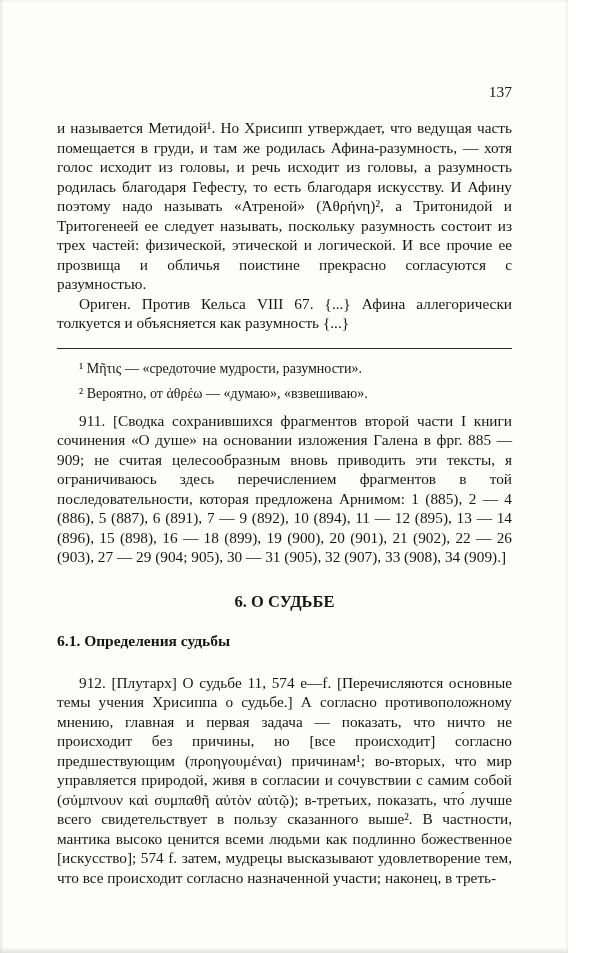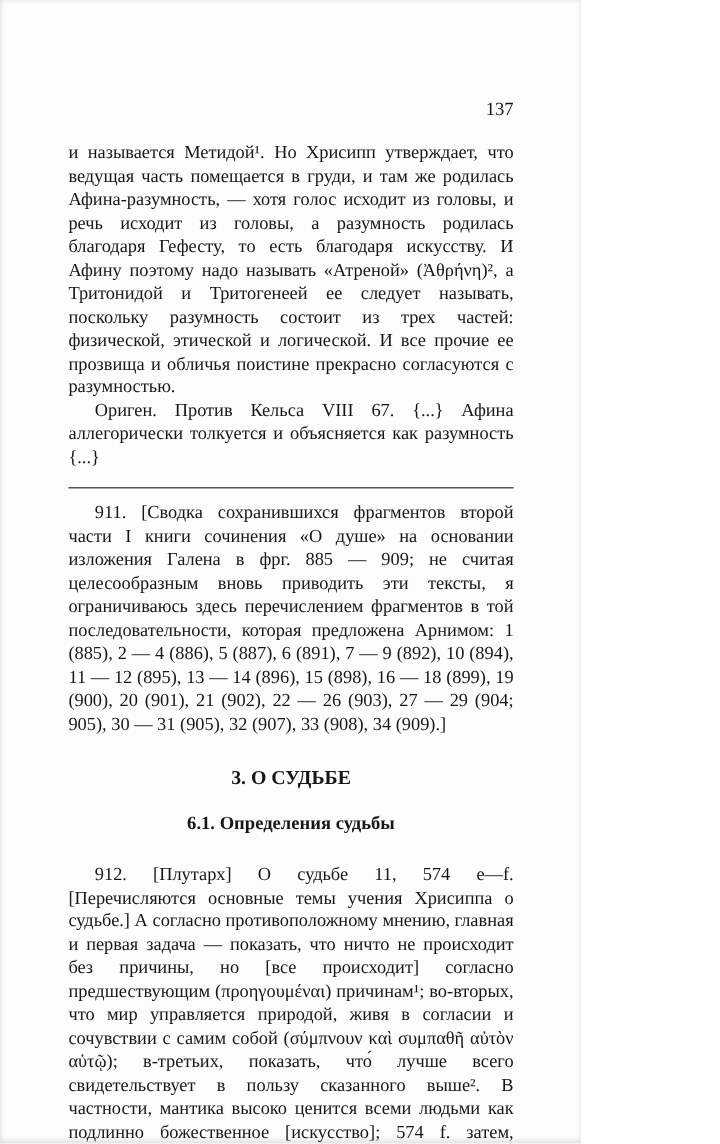--- a/index.html
+++ b/index.html
@@ -2,21 +2,21 @@
 <html><head>
 <meta charset="utf-8">
 <style>
   html, body {
     margin: 0;
     padding: 0;
     background: #ffffff;
   }
   .page {
     position: relative;
-    width: 484px;
+    width: 568px;
     height: 953px;
     box-sizing: border-box;
     background: #fdfdfc;
     color: #161616;
     font-family: "Liberation Serif", "DejaVu Serif", serif;
     padding: 82px 56px 0 57px;
     overflow: hidden;
     box-shadow: inset 0 -3px 4px rgba(0,0,0,0.10), inset 2px 0 3px rgba(0,0,0,0.04), inset 0 2px 2px rgba(0,0,0,0.03);
   }
   .page-number {
@@ -47,42 +47,45 @@
     margin: 0 0 7px 0;
   }
   .section-heading {
     text-align: center;
     font-size: 16.5px;
     font-weight: bold;
     margin: 25px 0 0 0;
     line-height: 20px;
   }
   .subsection-heading {
-    text-align: center;
     font-size: 15.5px;
     font-weight: bold;
     margin: 19px 0 23px 0;
     line-height: 19px;
   }
 </style>
 </head>
 <body>
 
 <div class="page">
 
   <div class="page-number">137</div>
 
   <p class="body-text">и называется Метидой¹. Но Хрисипп утверждает, что ведущая часть помещается в груди, и там же родилась Афина-разумность, — хотя голос исходит из головы, и речь исходит из головы, а разумность родилась благодаря Гефесту, то есть благодаря искусству. И Афину поэтому надо называть «Атреной» (Ἀθρήνη)², а Тритонидой и Тритогенеей ее следует называть, поскольку разумность состоит из трех частей: физической, этической и логической. И все прочие ее прозвища и обличья поистине прекрасно согласуются с разумностью.</p>
 
   <p class="body-text indent"><span class="bold">Ориген. Против Кельса VIII 67.</span><span> {...} Афина аллегорически толкуется и объясняется как разумность {...}</span></p>
 
   <hr class="footnote-rule">
 
+  <div class="footnotes">
+    <p class="footnote">¹ Μῆτις — «средоточие мудрости, разумности».</p>
+    <p class="footnote">² Вероятно, от ἀθρέω — «думаю», «взвешиваю».</p>
+  </div>
 
   <p class="body-text indent para-911"><span class="bold">911.</span><span> [Сводка сохранившихся фрагментов второй части I книги сочинения «О душе» на основании изложения Галена в фрг. 885 — 909; не считая целесообразным вновь приводить эти тексты, я ограничиваюсь здесь перечислением фрагментов в той последовательности, которая предложена Арнимом: 1 (885), 2 — 4 (886), 5 (887), 6 (891), 7 — 9 (892), 10 (894), 11 — 12 (895), 13 — 14 (896), 15 (898), 16 — 18 (899), 19 (900), 20 (901), 21 (902), 22 — 26 (903), 27 — 29 (904; 905), 30 — 31 (905), 32 (907), 33 (908), 34 (909).]</span></p>
 
-  <h2 class="section-heading">3. О СУДЬБЕ</h2>
+  <h2 class="section-heading">6. О СУДЬБЕ</h2>
 
   <h3 class="subsection-heading">6.1. Определения судьбы</h3>
 
   <p class="body-text indent"><span class="bold">912. [Плутарх] О судьбе 11, 574 e—f.</span><span> [Перечисляются основные темы учения Хрисиппа о судьбе.] А согласно противоположному мнению, главная и первая задача — показать, что ничто не происходит без причины, но [все происходит] согласно предшествующим (προηγουμέναι) причинам¹; во-вторых, что мир управляется природой, живя в согласии и сочувствии с самим собой (σύμπνουν καὶ συμπαθῆ αὐτὸν αὑτῷ); в-третьих, показать, что́ лучше всего свидетельствует в пользу сказанного выше². В частности, мантика высоко ценится всеми людьми как подлинно божественное [искусство]; </span><span class="bold">574 f.</span><span> затем, мудрецы высказывают удовлетворение тем, что все происходит согласно назначенной участи; наконец, в треть-</span></p>
 
 </div>
 
 </body></html>

